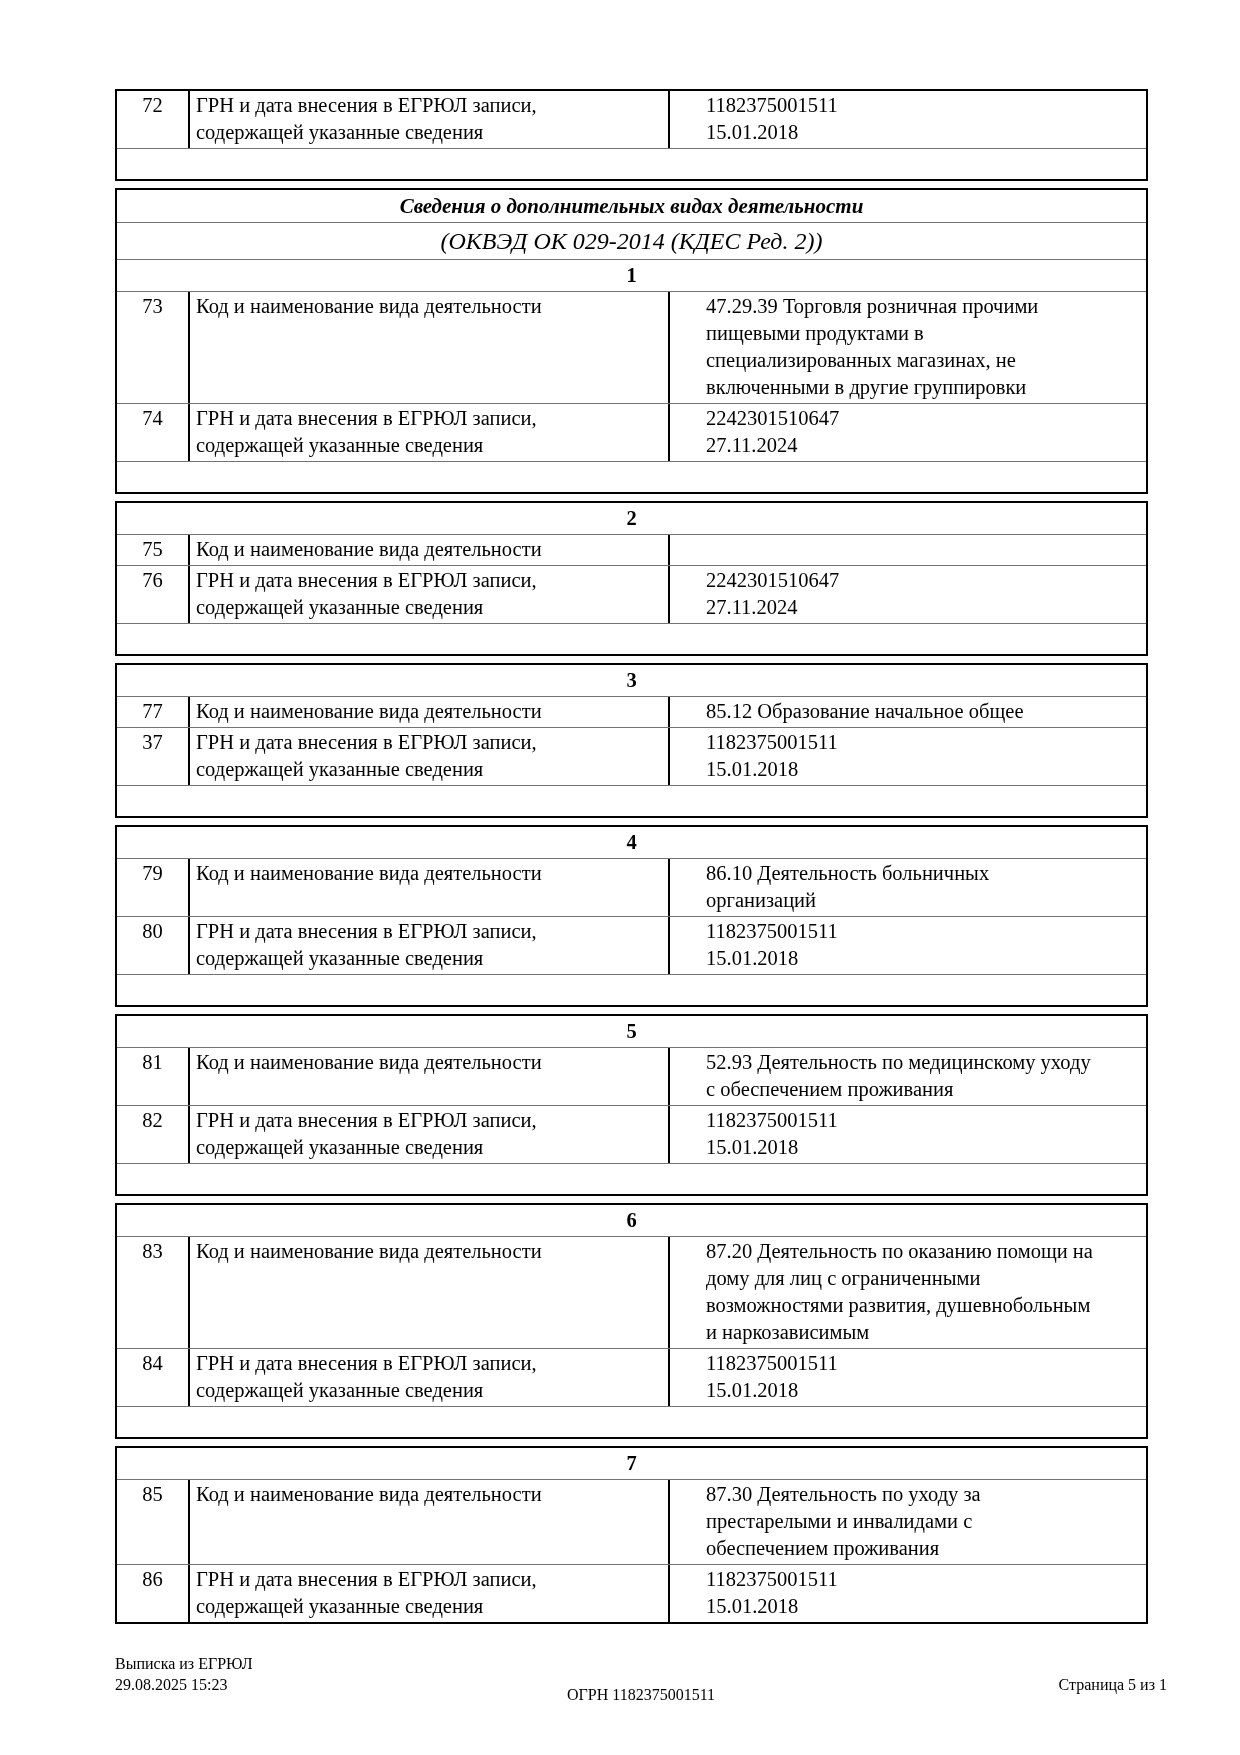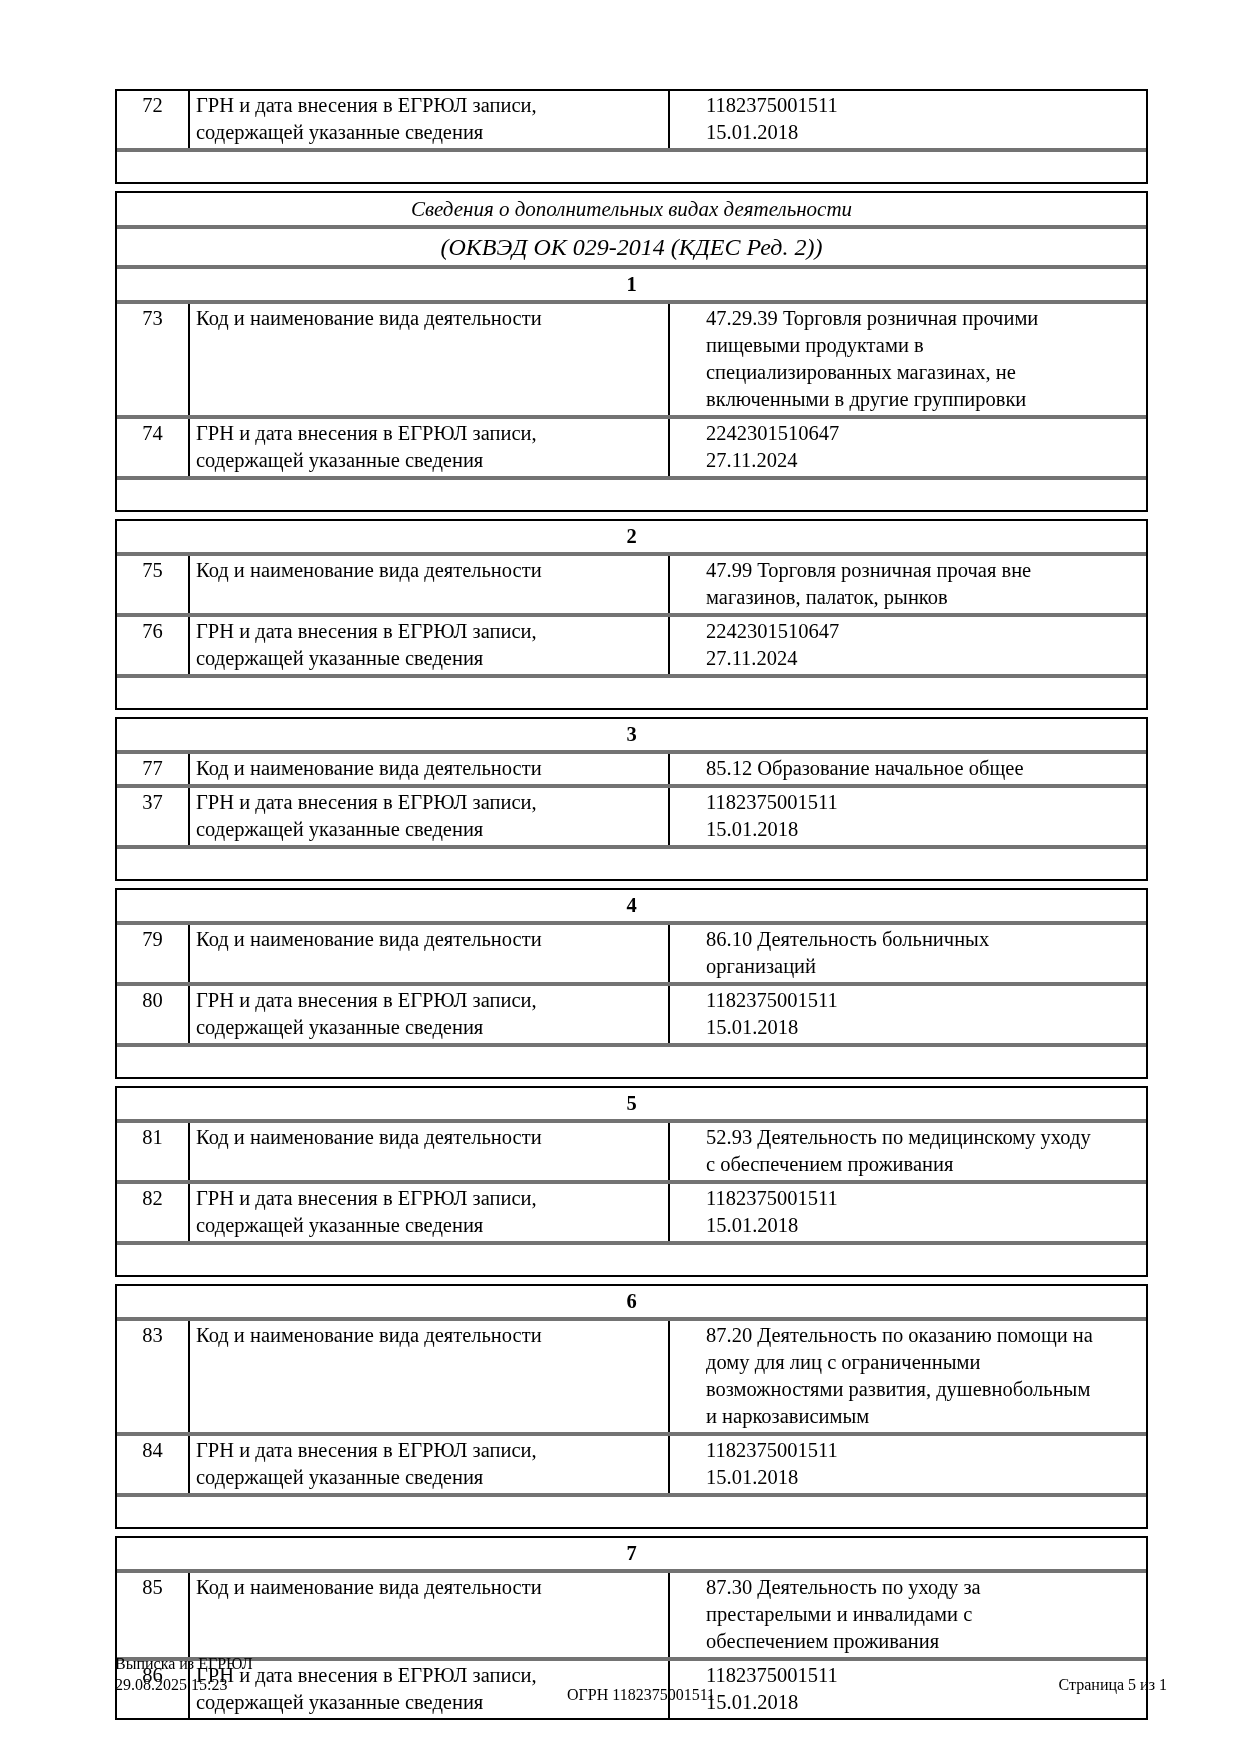--- a/index.html
+++ b/index.html
@@ -16,21 +16,21 @@
     left: 115px; top: 89px;
     width: 1033px;
   }
   .tbl {
     border: 2px solid #000;
     box-sizing: border-box;
     background: #fff;
   }
   .tbl.mt { margin-top: 7px; }
   .tr { display: flex; }
-  .tr:not(:last-child) { border-bottom: 4px solid #737373; }
+  .tr:not(:last-child) { border-bottom: 1px solid #737373; }
   .td {
     box-sizing: border-box;
     padding: 1px 6px 2px 6px;
     font-size: 20.5px;
     line-height: 27px;
     white-space: pre-line;
     overflow: hidden;
   }
   .td-num {
     flex: 0 0 73px;
@@ -42,21 +42,21 @@
     flex: 0 0 480px;
     border-right: 2px solid #000;
   }
   .td-value { flex: 1 1 auto; padding-left: 36px; }
   .row-title .td, .row-subtitle .td, .row-no .td {
     flex: 1 1 auto;
     text-align: center;
     white-space: normal;
   }
   .row-title .td {
-    font-weight: normal; font-style: italic;
+    font-weight: bold; font-style: italic;
     font-size: 21px; line-height: 28px; padding-top: 2px;
   }
   .row-subtitle .td {
     font-style: italic;
     font-size: 24px; line-height: 28px; padding-top: 4px; padding-bottom: 4px;
   }
   .row-no .td {
     font-weight: bold;
     font-size: 20.5px; line-height: 27px; padding-top: 2px; padding-bottom: 2px;
   }
@@ -125,22 +125,20 @@
       </div>
   </div>
 
   <div class="tbl mt">
     <div class="tr row-no">
       <div class="td">2</div>
     </div>
     <div class="tr">
       <div class="td td-num">75</div>
       <div class="td td-label">Код и наименование вида деятельности</div>
-      <div class="td td-value">47.99 Торговля розничная прочая вне
-магазинов, палаток, рынков</div>
     </div>
     <div class="tr">
       <div class="td td-num">76</div>
       <div class="td td-label">ГРН и дата внесения в ЕГРЮЛ записи,
 содержащей указанные сведения</div>
       <div class="td td-value">2242301510647
 27.11.2024</div>
     </div>
     <div class="tr row-spacer">
         <div class="td"></div>

